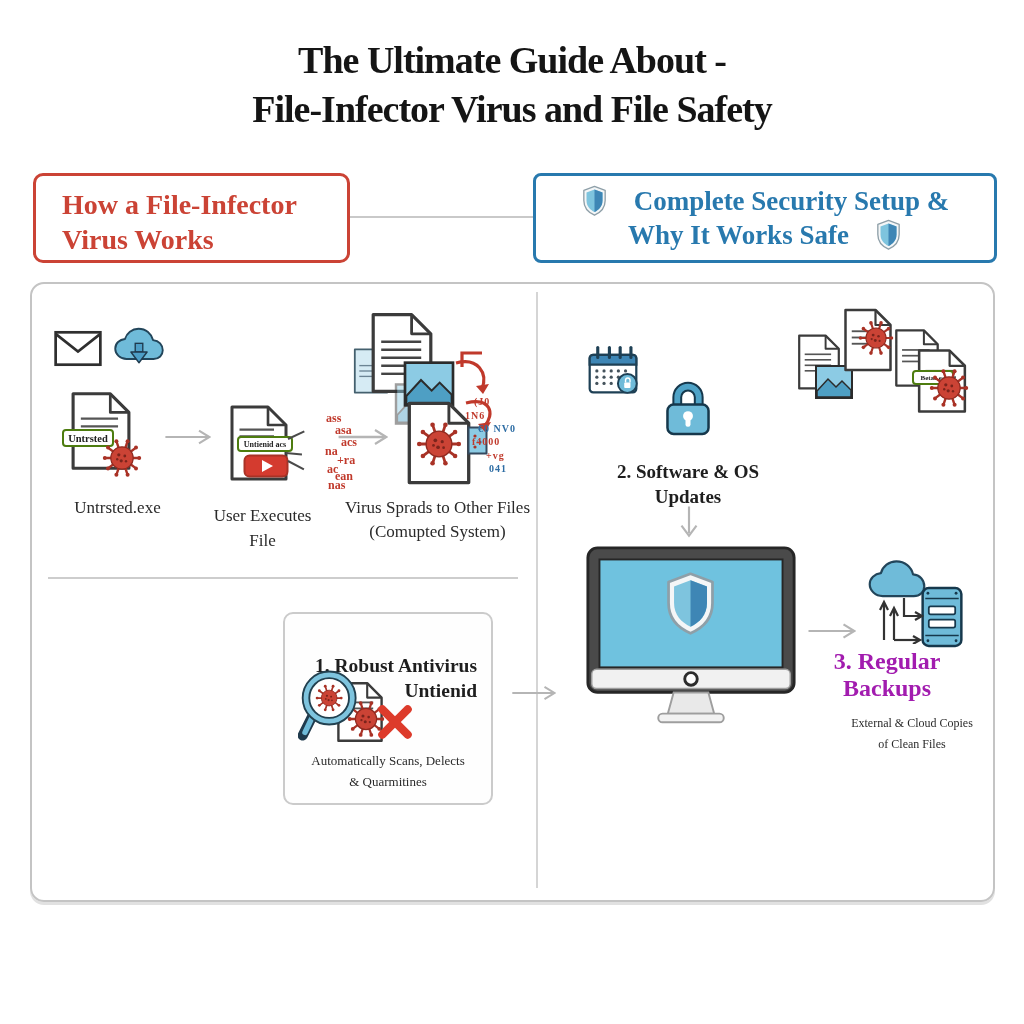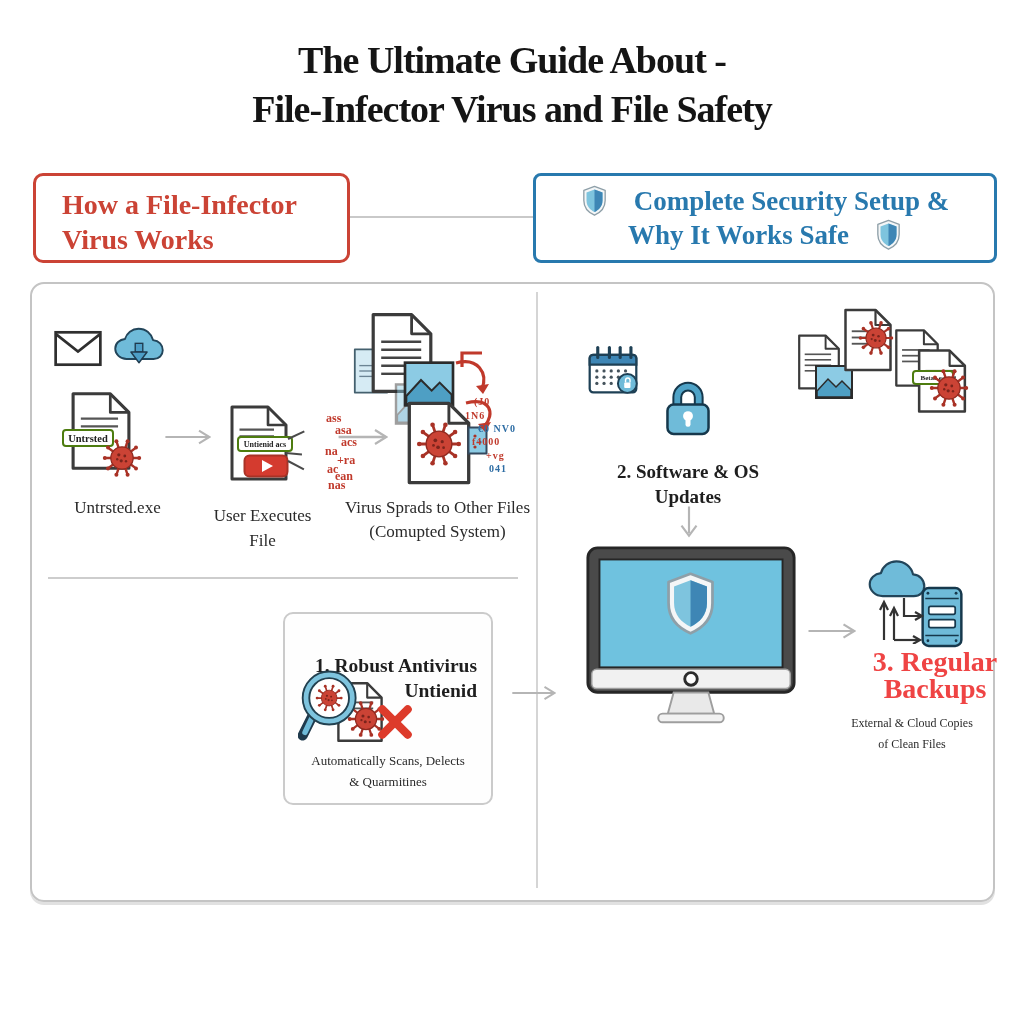--- a/index.html
+++ b/index.html
@@ -414,21 +414,21 @@
       <path d="M8,48 V12"></path>
         <polyline points="4,18 8,10 12,18"></polyline>
       <path d="M18,48 V18"></path>
         <polyline points="14,24 18,16 22,24"></polyline>
       <path d="M28,6 V24 H44"></path>
         <polyline points="39,20 46,24 39,28"></polyline>
       <path d="M18,48 H42"></path>
         <polyline points="37,44 44,48 37,52"></polyline>
     </g>
   </svg>
-  <div class="abs lbl" style="left:870px;top:648px;width:130px;font-size:28px;font-weight:bold;line-height:27px;color:#ef4444">
+  <div class="abs lbl" style="left:822px;top:648px;width:130px;font-size:24px;font-weight:bold;line-height:27px;color:#a21caf">
     <div>3. Regular</div>
     <div>Backups</div>
   </div>
   <div class="abs lbl" style="left:833px;top:713px;width:158px;font-size:12px;line-height:21px">
     <div>External &amp; Cloud Copies</div>
     <div>of Clean Files</div>
   </div>
 
 </div>
 

